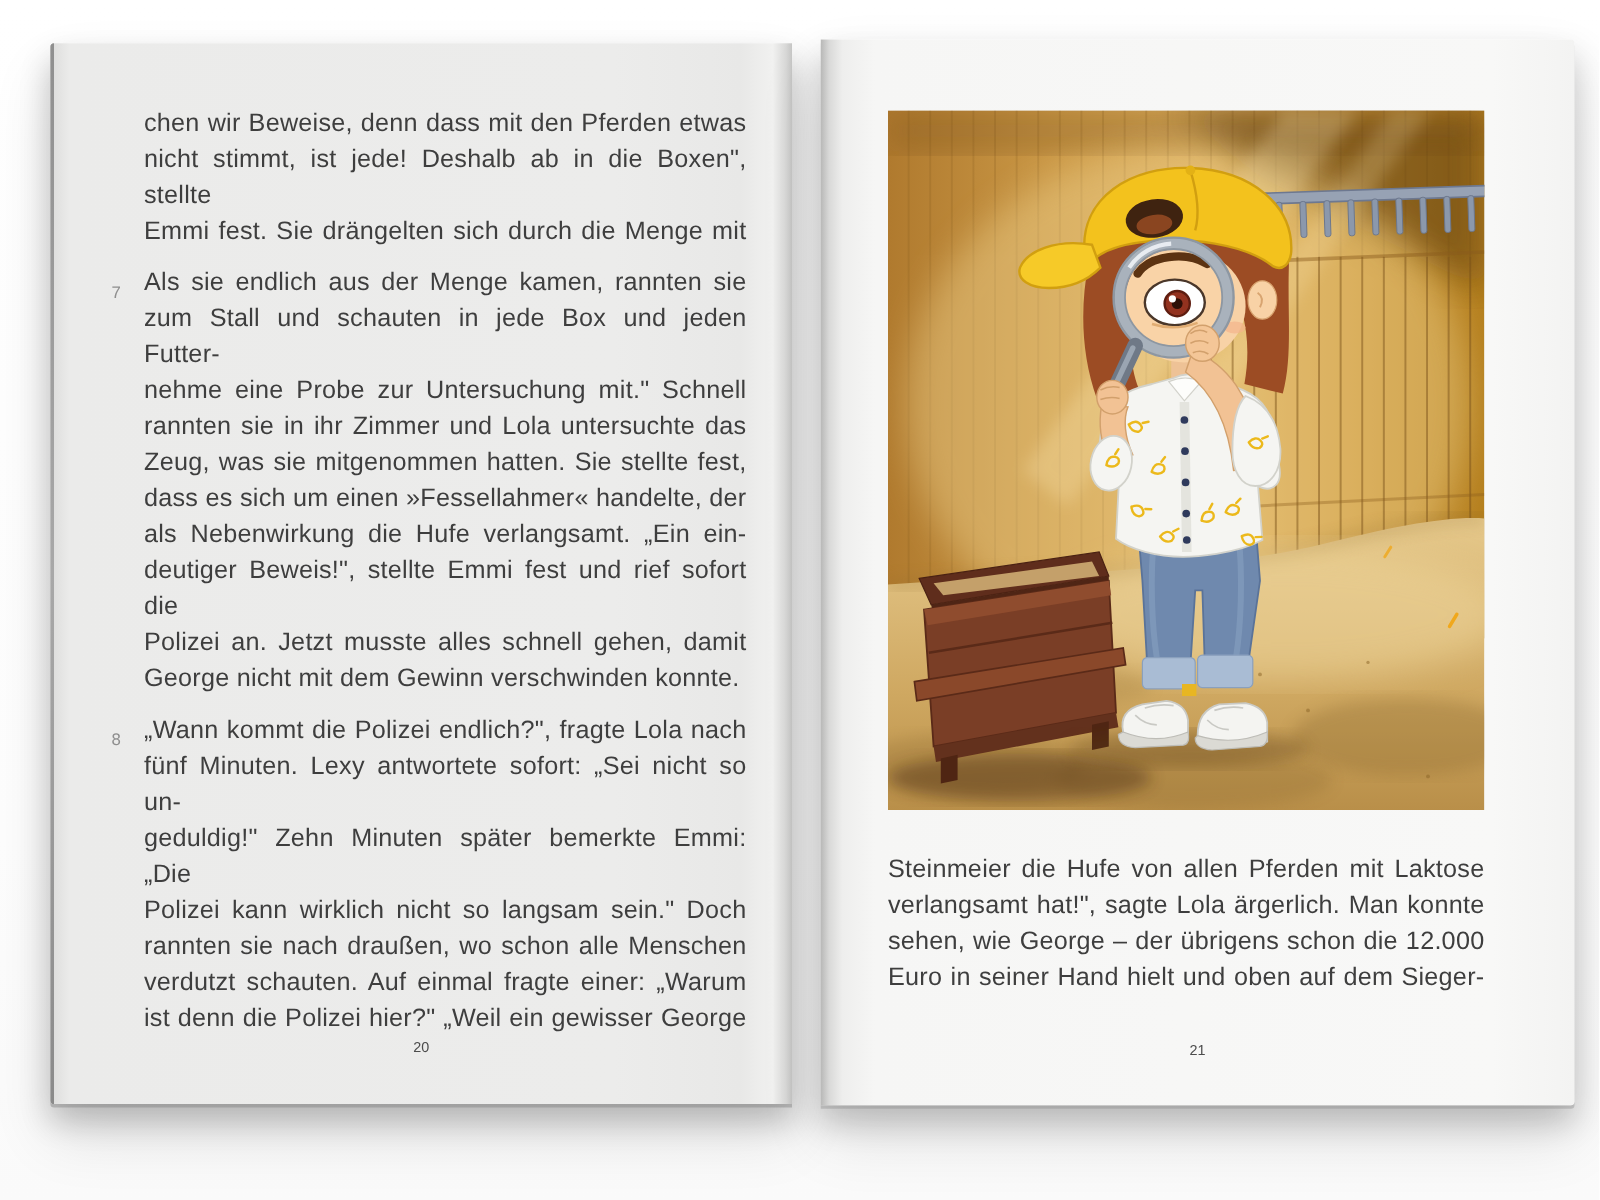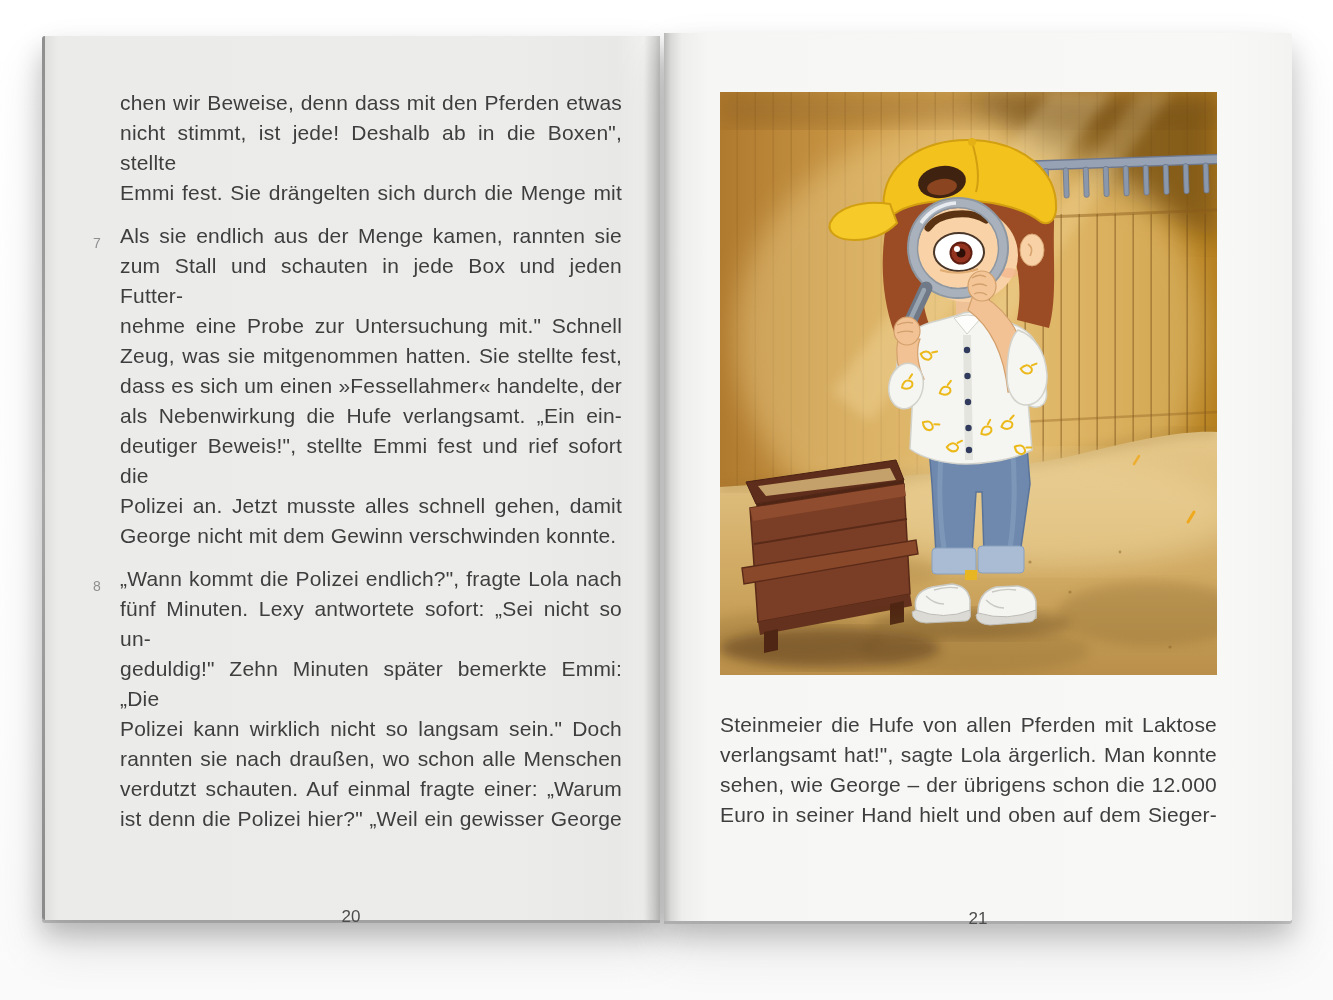--- a/index.html
+++ b/index.html
@@ -13,34 +13,34 @@
     left:42px; top:36px; width:618px; height:884px;
     background:linear-gradient(to right,#dcdcdb 0px,#ebebea 16px,#ececeb 470px,#e8e8e7 575px,#f1f1f0 602px,#d8d8d7 613px,#c6c6c5 618px);
     border-radius:3px 0 0 3px;
     box-shadow:0 3px 0 rgba(130,130,130,.45), 0 14px 26px rgba(0,0,0,.20), 0 26px 50px rgba(0,0,0,.12);
   }
   .page-left::before {
     content:""; position:absolute; left:0; top:0; width:3px; height:100%;
     background:linear-gradient(180deg,#8f8f8f,#a8a8a8 50%,#8a8a8a); border-radius:3px 0 0 3px;
   }
   .page-right {
-    left:664px; top:33px; width:628px; height:888px;
+    left:684px; top:33px; width:628px; height:888px;
     background:linear-gradient(to right,#b8b8b7 0px,#d9d9d8 7px,#eeeeed 18px,#f6f6f5 45px,#f8f8f7 560px,#f3f3f2 628px);
     border-radius:0 3px 3px 0;
     box-shadow:0 3px 0 rgba(140,140,140,.40), 0 14px 26px rgba(0,0,0,.18), 0 26px 52px rgba(0,0,0,.12);
   }
   .textcol { position:absolute; color:#3e3e3e; font-size:21px; line-height:30px; letter-spacing:.2px; }
   .left-col  { left:78px; top:52px; width:502px; }
   .right-col { left:56px; top:677px; width:497px; }
   .para { position:relative; margin-bottom:13px; }
   .para:last-child { margin-bottom:0; }
   .tl { text-align:justify; text-align-last:justify; }
   .tl.last { text-align-last:left; }
   .pmark { position:absolute; left:-27px; top:7px; font-size:14px; color:#8f8f8f; letter-spacing:0; }
-  .pagenum { position:absolute; width:100%; text-align:center; font-size:17px; color:#4c4c4c;margin-top:41px; }
+  .pagenum { position:absolute; width:100%; text-align:center; font-size:12px; color:#4c4c4c; }
   .page-left  .pagenum { top:830px; }
   .page-right .pagenum { top:835px; }
   figure.illustration { position:absolute; left:56px; top:59px; width:497px; height:583px; margin:0; }
   figure.illustration svg { display:block; width:497px; height:583px; }
 </style>
 </head>
 <body>
 
 <div class="stage">
 
@@ -49,20 +49,21 @@
       <div class="para">
         <div class="tl">chen wir Beweise, denn dass mit den Pferden etwas</div>
         <div class="tl">nicht stimmt, ist jede! Deshalb ab in die Boxen", stellte</div>
         <div class="tl">Emmi fest. Sie drängelten sich durch die Menge mit</div>
       </div>
       <div class="para">
         <span class="pmark">7</span>
         <div class="tl">Als sie endlich aus der Menge kamen, rannten sie</div>
         <div class="tl">zum Stall und schauten in jede Box und jeden Futter-</div>
         <div class="tl">nehme eine Probe zur Untersuchung mit." Schnell</div>
+        <div class="tl">rannten sie in ihr Zimmer und Lola untersuchte das</div>
         <div class="tl">Zeug, was sie mitgenommen hatten. Sie stellte fest,</div>
         <div class="tl">dass es sich um einen »Fessellahmer« handelte, der</div>
         <div class="tl">als Nebenwirkung die Hufe verlangsamt. „Ein ein-</div>
         <div class="tl">deutiger Beweis!", stellte Emmi fest und rief sofort die</div>
         <div class="tl">Polizei an. Jetzt musste alles schnell gehen, damit</div>
         <div class="tl last">George nicht mit dem Gewinn verschwinden konnte.</div>
       </div>
       <div class="para">
         <span class="pmark">8</span>
         <div class="tl">„Wann kommt die Polizei endlich?", fragte Lola nach</div>

